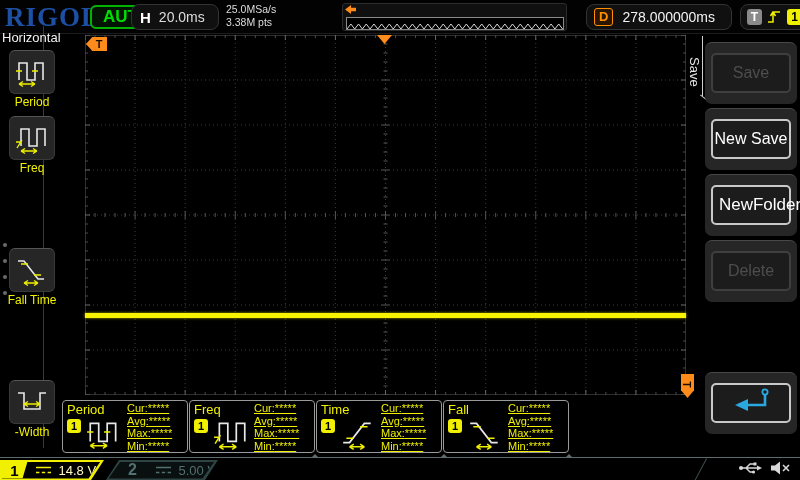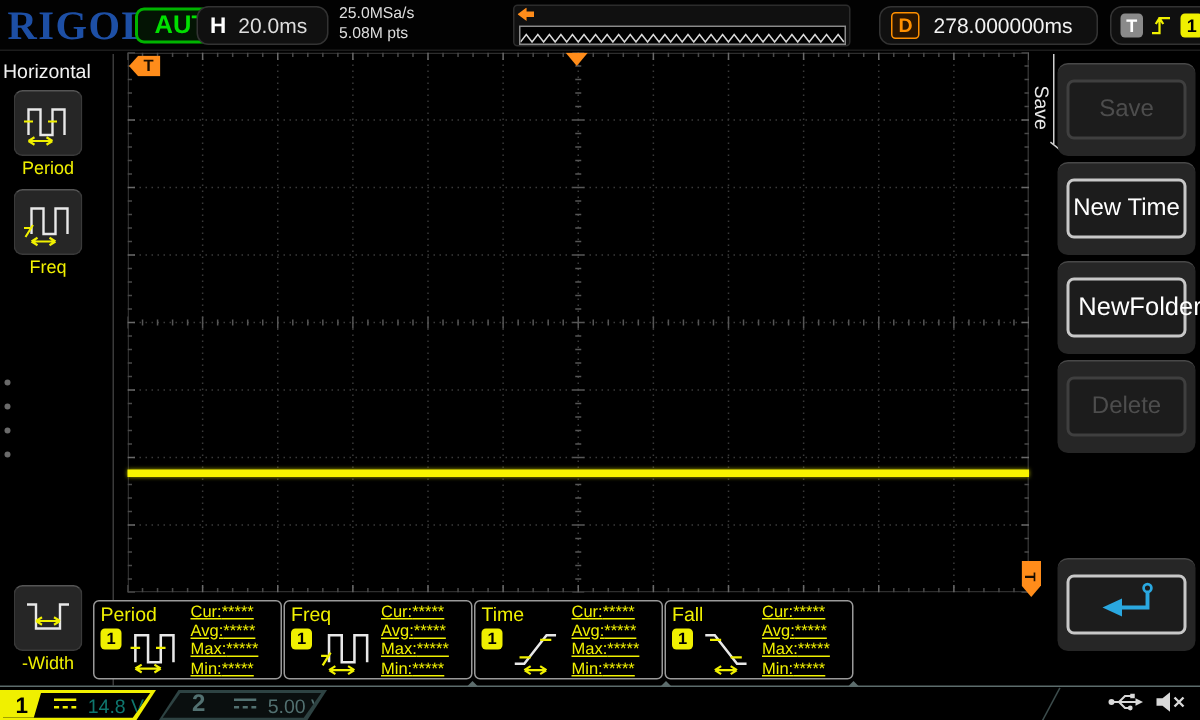--- a/index.html
+++ b/index.html
@@ -34,21 +34,21 @@
   .dbox   { left:585px; }
   .tbox   { left:740px; width:114px; left:738px; }
 
   
   .hbox { left:131px; }
   .preview { left:342px; width:225px; }
   .dbox { left:586px; width:146px; }
   .tbox { left:740px; }
 
   
-  .leftmenu { position:absolute; left:0; top:36px; width:76px; height:422px; border-right:1px solid #3a3a3a; }
+  .leftmenu { position:absolute; left:0; top:26px; width:44px; height:422px; border-right:1px solid #3a3a3a; }
   .lm-title { position:absolute; left:2px; top:4px; color:#f2f2f2; font-size:13px; }
   .lm-item { position:absolute; left:7px; width:50px; text-align:center; cursor:pointer; }
   .lm-icon { width:46px; height:44px; margin:0 auto; background:#262626; border:1px solid #3a3a3a; border-top-color:#555; border-radius:6px; display:flex; align-items:center; justify-content:center; }
   .lm-label { margin-top:2px; color:#f0f000; font-size:12px; line-height:13px; white-space:nowrap; }
   .lm-dots { position:absolute; left:3px; top:205px; }
   .lm-dots i { display:block; width:4px; height:4px; border-radius:50%; background:#6a6a6a; margin:12px 0; }
 
   
   .grid-area { position:absolute; left:85px; top:35px; width:601px; height:360px; }
   .trace { position:absolute; left:85px; top:313px; width:601px; height:5px; background:#f8f400; box-shadow:0 0 3px #aa0; }
@@ -78,21 +78,21 @@
   .bottombar { position:absolute; left:0; top:457px; width:800px; height:23px; background:#000; border-top:1px solid #5c6c6c; }
   .notch { position:absolute; top:-4px; width:8px; height:4px; background:#5c6c6c; clip-path:polygon(50% 0,100% 100%,0 100%); }
   .chbadge { position:absolute; top:2px; height:20px; }
   .ch-outer { position:absolute; inset:0; }
   .ch-inner { position:absolute; inset:1.5px; display:flex; align-items:center; }
   .ch-num { width:26px; height:100%; font-weight:bold; font-size:15px; display:flex; align-items:center; justify-content:center; }
   .ch-val { font-size:13px; margin-left:8px; }
   .ch1 .ch-outer { background:#f0f000; clip-path:polygon(0 0,100% 0,calc(100% - 13px) 100%,0 100%); }
   .ch1 .ch-inner { background:#000; clip-path:polygon(0 0,calc(100% - 2px) 0,calc(100% - 14px) 100%,0 100%); }
   .ch1 .ch-num { background:#f0f000; color:#000; clip-path:polygon(0 0,100% 0,calc(100% - 5px) 100%,0 100%); }
-  .ch1 .ch-val { color:#0f766e; }
+  .ch1 .ch-val { color:#fef9c3; }
   .ch2 .ch-outer { background:#2e4343; clip-path:polygon(13px 0,100% 0,calc(100% - 13px) 100%,0 100%); }
   .ch2 .ch-inner { background:#0a0f0f; clip-path:polygon(13px 0,calc(100% - 2px) 0,calc(100% - 14px) 100%,1px 100%); }
   .ch2 .ch-num { color:#527070; font-size:16px; margin-left:12px; }
   .ch2 .ch-val { color:#527070; }
   .bb-icons { position:absolute; right:8px; top:2px; display:flex; gap:8px; align-items:center; }
   .bb-diag { position:absolute; left:700px; top:-1px; width:1px; height:26px; background:#3c4c4c; transform:rotate(28deg); }
 </style>
 </head>
 <body>
 
@@ -100,21 +100,21 @@
 
   <header class="topbar">
     <div class="logo">RIGOL</div>
     <div class="auto-badge">AUTO</div>
     <div class="hbox">
       <span class="hlbl">H</span>
       <span class="hval">20.0ms</span>
     </div>
     <div class="samp">
       <div>25.0MSa/s</div>
-      <div>5.08M pts</div>
+      <div>3.38M pts</div>
     </div>
     <div class="preview">
       <span class="prev-arrow"></span>
       <div class="prev-wave">
         <svg id="prev-svg" width="216" height="11">
             <path d="M0,8 l3.85,-5 l3.85,5 l3.85,-5 l3.85,5 l3.85,-5 l3.85,5 l3.85,-5 l3.85,5 l3.85,-5 l3.85,5 l3.85,-5 l3.85,5 l3.85,-5 l3.85,5 l3.85,-5 l3.85,5 l3.85,-5 l3.85,5 l3.85,-5 l3.85,5 l3.85,-5 l3.85,5 l3.85,-5 l3.85,5 l3.85,-5 l3.85,5 l3.85,-5 l3.85,5 l3.85,-5 l3.85,5 l3.85,-5 l3.85,5 l3.85,-5 l3.85,5 l3.85,-5 l3.85,5 l3.85,-5 l3.85,5 l3.85,-5 l3.85,5 l3.85,-5 l3.85,5 l3.85,-5 l3.85,5 l3.85,-5 l3.85,5 l3.85,-5 l3.85,5 l3.85,-5 l3.85,5 l3.85,-5 l3.85,5 l3.85,-5 l3.85,5 l3.85,-5 l3.85,5" fill="none" stroke="#d8d8d8" stroke-width="1"></path>
           </svg>
       </div>
     </div>
     <div class="dbox">
@@ -147,20 +147,30 @@
     </div>
     <div class="lm-item" style="top:90px">
       <div class="lm-icon">
           <svg width="34" height="34" viewBox="0 0 34 34">
             <path style="fill:none;stroke:#e8e8e8;stroke-width:1.6" d="M6,25 V8 H14 V25 H22 V8 H30 V25"></path>
             <path style="fill:none;stroke:#f0f000;stroke-width:1.4" d="M2,27 l5,-8 M1,21 h4"></path>
             <path style="fill:none;stroke:#f0f000;stroke-width:1.4" d="M6,30 H22 M6,30 l4,-2.5 M6,30 l4,2.5 M22,30 l-4,-2.5 M22,30 l-4,2.5"></path>
           </svg>
         </div>
       <div class="lm-label">Freq</div>
+    </div>
+    <div class="lm-item" style="top:222px">
+      <div class="lm-icon">
+          <svg width="34" height="34" viewBox="0 0 34 34">
+            <path style="fill:none;stroke:#e8e8e8;stroke-width:1.6" d="M3,8 H9 L23,26 H29"></path>
+            <path style="fill:none;stroke:#f0f000;stroke-width:1.4" d="M6,11 h7 M19,22 h7"></path>
+            <path style="fill:none;stroke:#f0f000;stroke-width:1.4" d="M9,30 H23 M9,30 l4,-2.5 M9,30 l4,2.5 M23,30 l-4,-2.5 M23,30 l-4,2.5"></path>
+          </svg>
+        </div>
+      <div class="lm-label">Fall Time</div>
     </div>
     <div class="lm-item" style="top:354px">
       <div class="lm-icon">
           <svg width="34" height="34" viewBox="0 0 34 34">
             <path style="fill:none;stroke:#e8e8e8;stroke-width:1.6" d="M3,8 H9 V24 H25 V8 H31"></path>
             <path style="fill:none;stroke:#f0f000;stroke-width:1.4" d="M9,19 H25 M9,19 l4,-2.5 M9,19 l4,2.5 M25,19 l-4,-2.5 M25,19 l-4,2.5"></path>
           </svg>
         </div>
       <div class="lm-label">-Width</div>
     </div>
@@ -513,21 +523,21 @@
     <div class="rm-tabline"></div>
     <div class="rm-tabdiag"></div>
 
     <div class="rm-slot" style="top:42px"></div>
     <div class="rm-slot" style="top:108px"></div>
     <div class="rm-slot" style="top:174px"></div>
     <div class="rm-slot" style="top:240px"></div>
     <div class="rm-slot" style="top:372px"></div>
 
     <div class="rm-btn disabled" style="top:53px">Save</div>
-    <div class="rm-btn" style="top:119px">New Time</div>
+    <div class="rm-btn" style="top:119px">New Save</div>
     <div class="rm-btn small" style="top:185px">NewFolder</div>
     <div class="rm-btn disabled" style="top:251px">Delete</div>
     <div class="rm-btn" style="top:383px">
       <span><svg width="46" height="30" viewBox="0 0 46 30">
             <circle cx="37" cy="6" r="2.6" style="fill:none;stroke:#2aa8e0;stroke-width:1.8"></circle>
             <path d="M37,9 V19 H19" style="fill:none;stroke:#2aa8e0;stroke-width:2.6"></path>
             <path d="M20,13 L7,19 L20,25 Z" fill="#2aa8e0"></path>
           </svg></span>
     </div>
   </aside>

